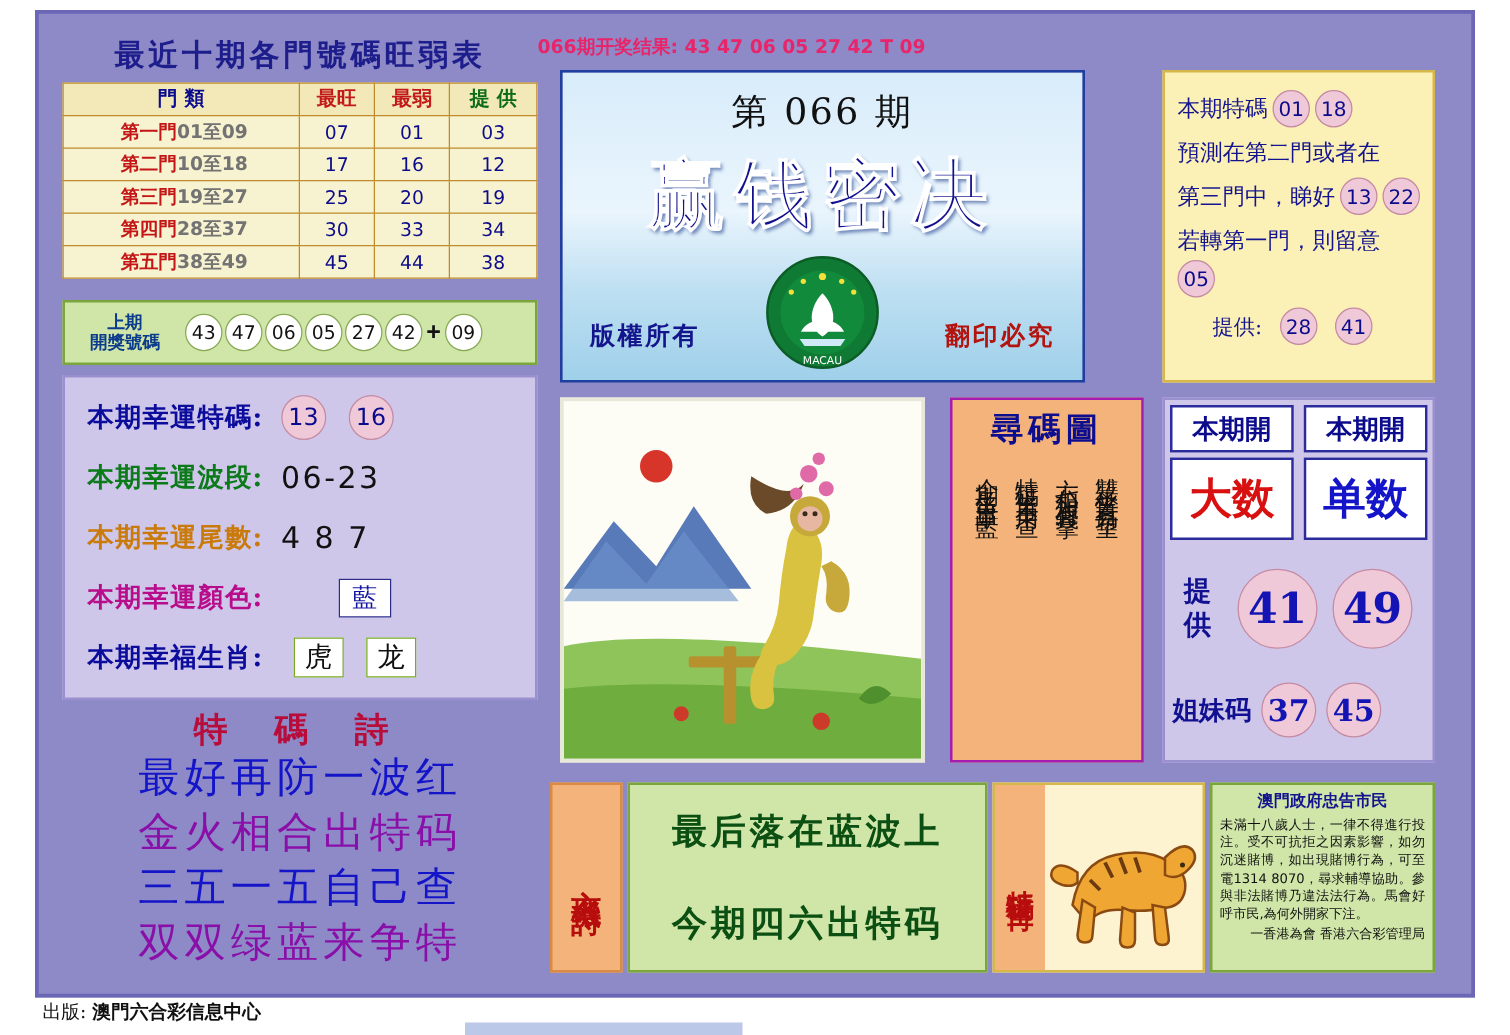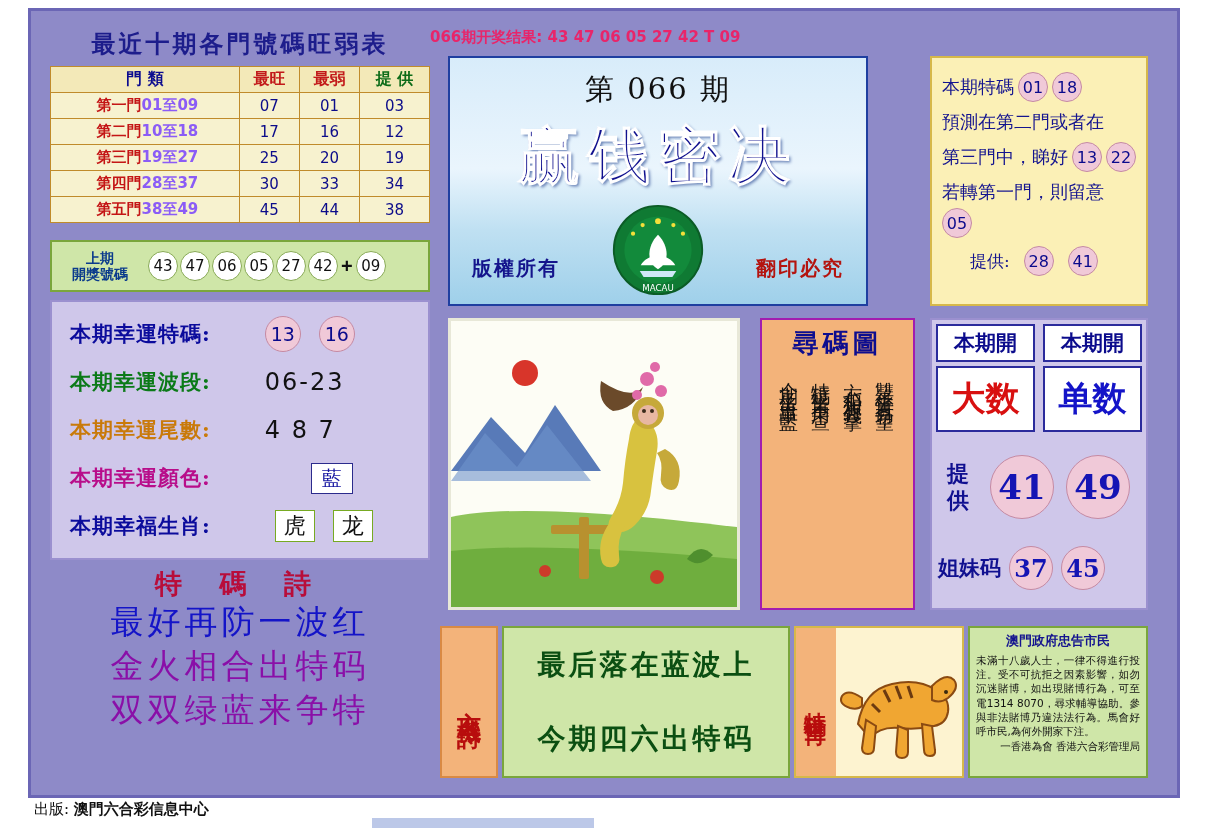--- a/index.html
+++ b/index.html
@@ -21,39 +21,39 @@
   table.grid{border-collapse:collapse;width:380px;margin-top:6px;
              background:#f7f2cf;font-size:15px;}
   table.grid th,table.grid td{border:1px solid #c08b2b;height:23px;text-align:center;
              color:#0c0c8a;font-family:"DejaVu Sans",sans-serif;}
   table.grid th{background:#f3e9b8;color:#0b6b17;font-weight:bold;font-size:16px;}
   table.grid th.c1{color:#0b0b8f;}
   table.grid th.c2{color:#c21a1a;}
   table.grid th.c3{color:#c21a1a;}
   table.grid th.c4{color:#0b6b17;}
   td.m{color:#c41616;font-weight:bold;text-align:left;padding-left:6px;font-size:15px;}
-  td.m i{color:#8b5cf6;font-style:normal;}
+  td.m i{color:#737373;font-style:normal;}
   td.m b{color:#c41616;}
 
   
   .lastdraw{position:absolute;left:50px;top:240px;width:380px;height:52px;
             background:#cfe6a8;border:2px solid #7aa63c;box-sizing:border-box;
             display:flex;align-items:center;}
   .ld-label{width:96px;font-size:14px;color:#0b3b8c;line-height:1.15;text-align:center;
             font-family:"DejaVu Serif",serif;font-weight:bold;}
   .balls{display:flex;align-items:center;gap:2px;}
   .ball{width:28px;height:28px;border-radius:50%;border:1px solid #8a5;
         background:#fff;color:#111;font-size:15px;display:flex;align-items:center;
         justify-content:center;font-family:"DejaVu Sans",sans-serif;}
   .plus{font-size:20px;color:#111;margin:0 1px;font-weight:bold;}
 
   
   .lucky{position:absolute;left:50px;top:300px;width:380px;height:260px;
          background:#cfc7ea;border:2px solid #9b90cf;box-sizing:border-box;padding:8px 0 0 0;}
-  .lrow{height:48px;display:flex;align-items:center;padding-left:18px;gap:40px;}
+  .lrow{height:48px;display:flex;align-items:center;padding-left:18px;}
   .llab{font-size:21px;font-weight:bold;font-family:"DejaVu Serif",serif;letter-spacing:1px;}
   .lv{display:flex;align-items:center;gap:18px;margin-left:14px;}
   .cball{width:34px;height:34px;border-radius:50%;background:#f0c9d8;border:1px solid #c58aa3;
          color:#0a0a8c;font-size:19px;display:flex;align-items:center;justify-content:center;
          font-family:"DejaVu Sans",sans-serif;}
   .ltxt{font-size:24px;color:#111;font-family:"DejaVu Sans",sans-serif;letter-spacing:2px;}
   .lbox{border:1px solid #2b2b8c;background:#fff;padding:1px 10px;font-size:20px;
         color:#1414a0;font-family:"DejaVu Serif",serif;}
   .zbox{border:1px solid #7a2; background:#fff;padding:0px 8px;font-size:22px;color:#111;
         font-family:"DejaVu Serif",serif;}
@@ -267,20 +267,21 @@
         <div class="zbox">虎</div>
         <div class="zbox">龙</div>
       </div>
     </div>
   </div>
 
   <div class="poem-title">特 碼 詩</div>
   <div class="poem">
     <div class="p1">最好再防一波红</div>
     <div class="p2">金火相合出特码</div>
+    <div class="p3">三五一五自己查</div>
     <div class="p4">双双绿蓝来争特</div>
   </div>
 
   <div class="banner">
     <div class="issue">
       <span>第</span>
       <span>066</span>
       <span>期</span>
     </div>
     <div class="big">赢钱密决</div>

